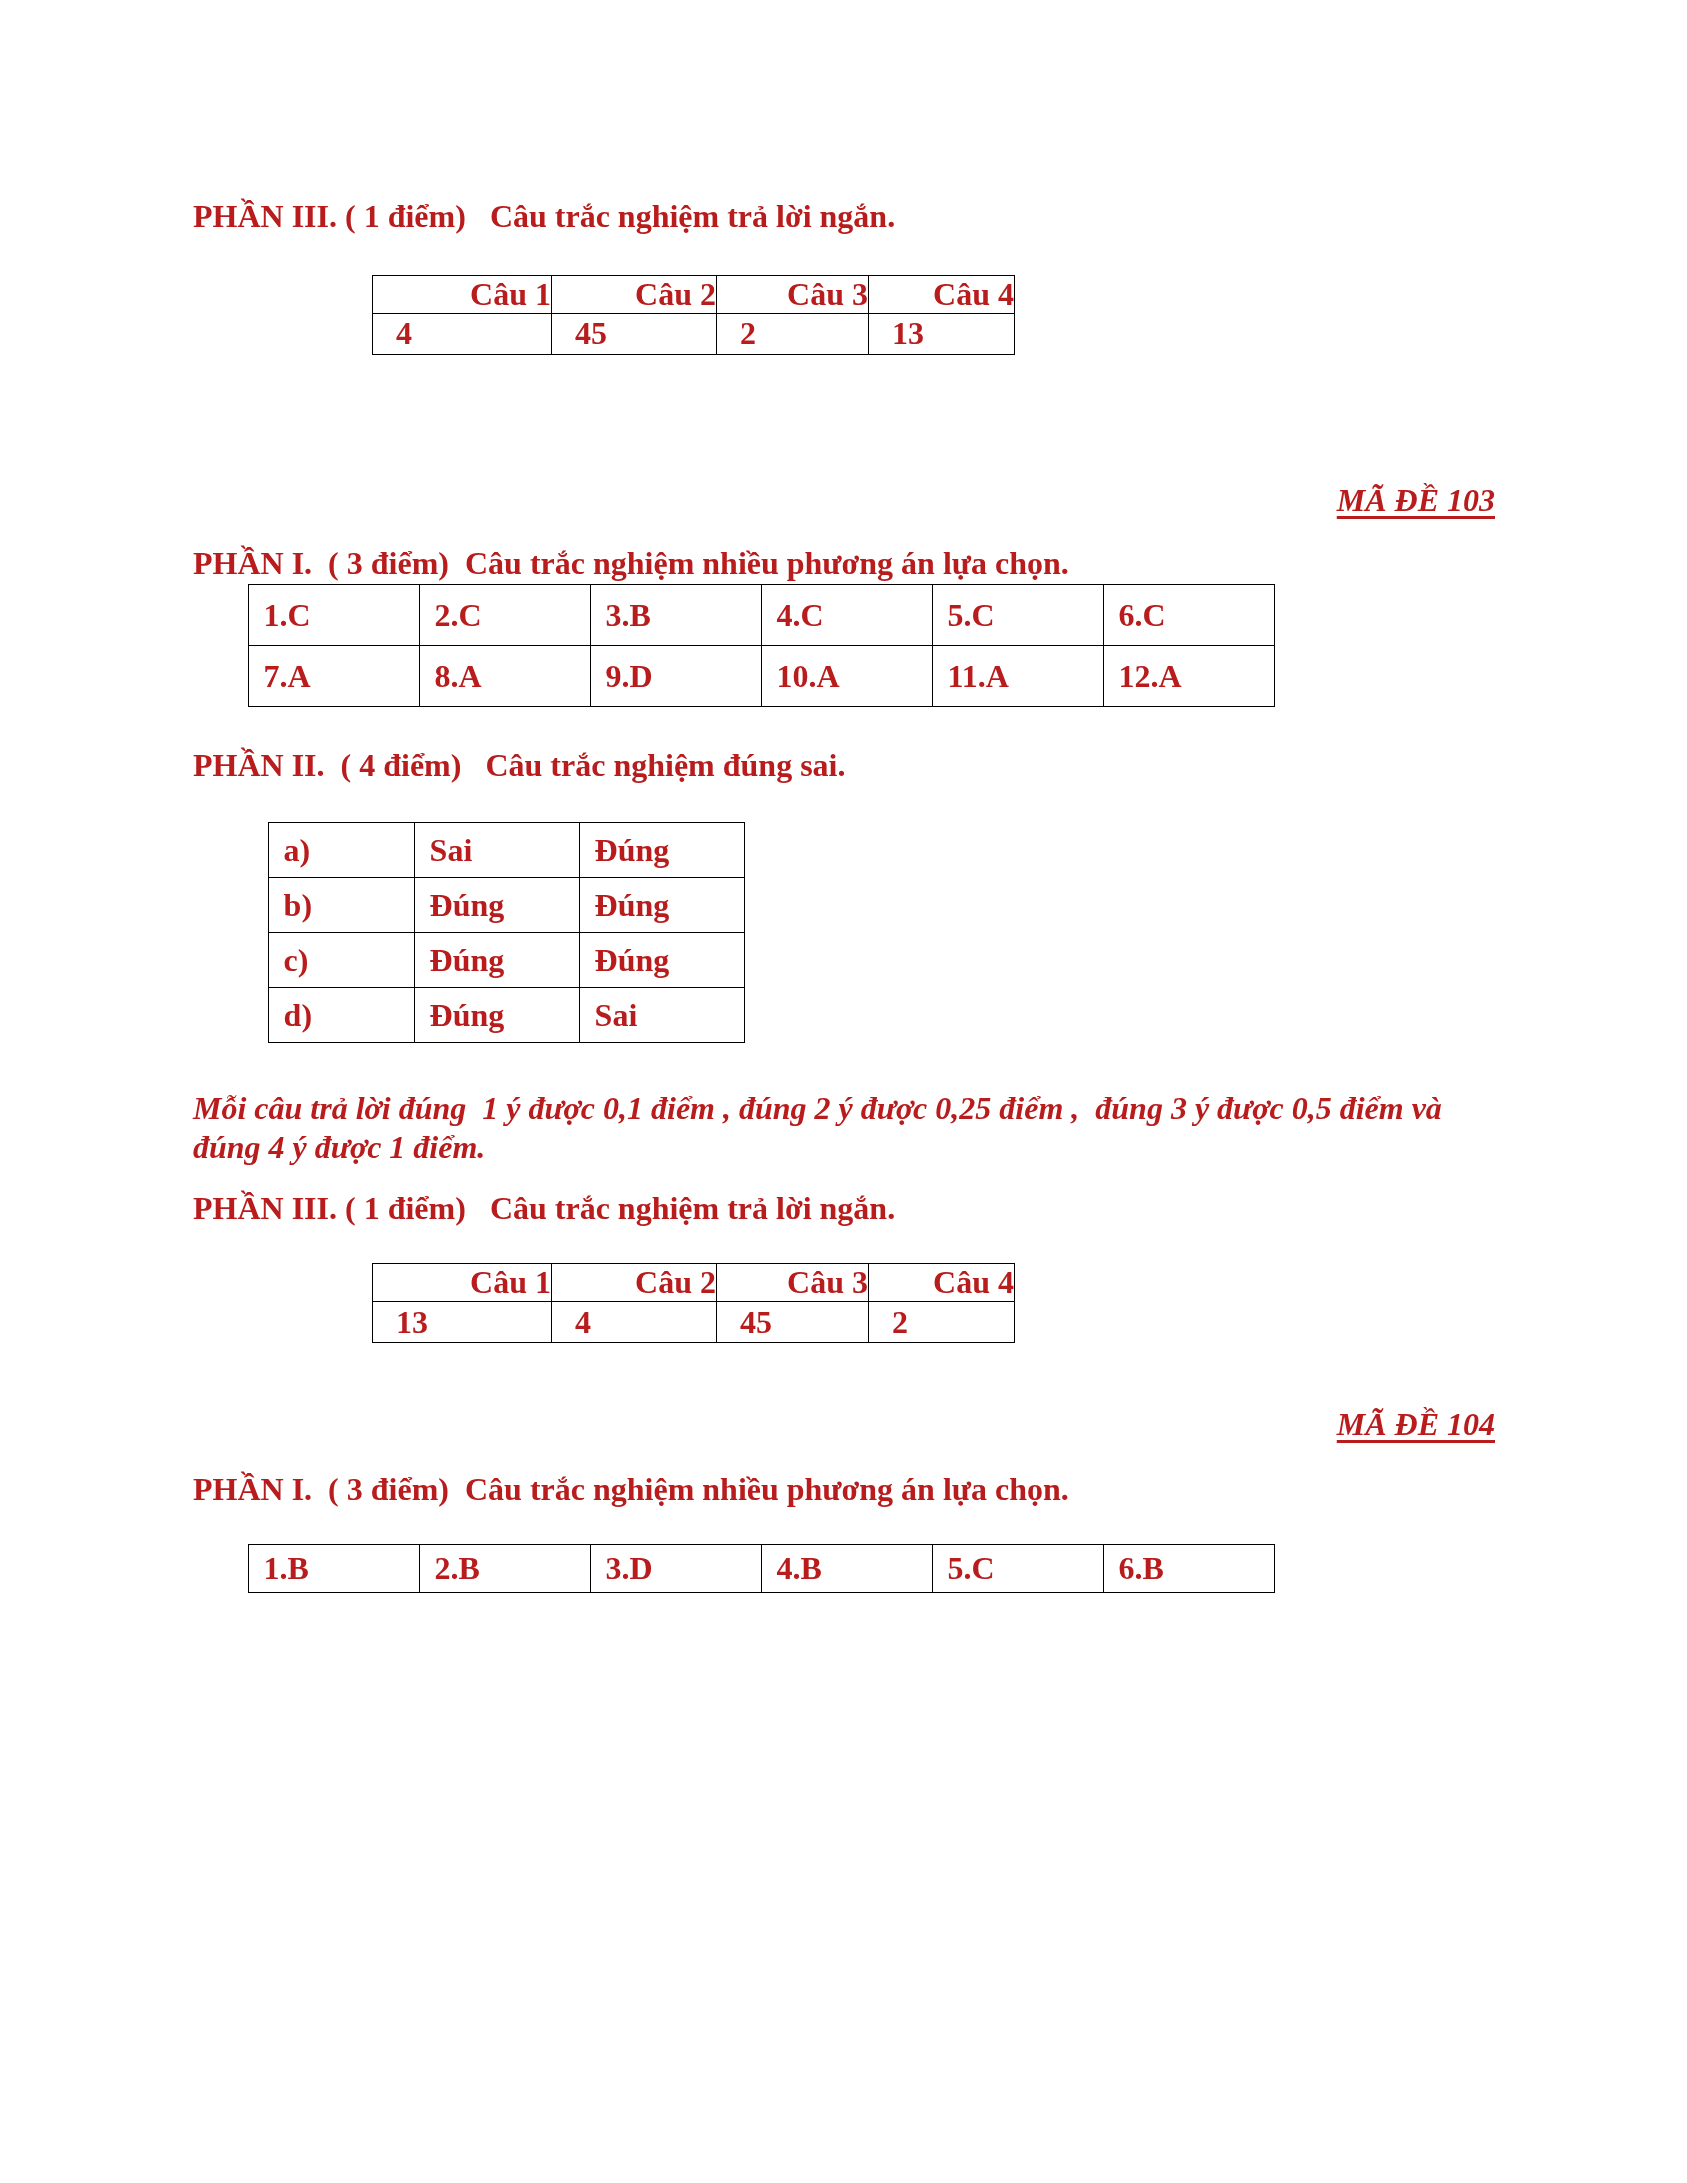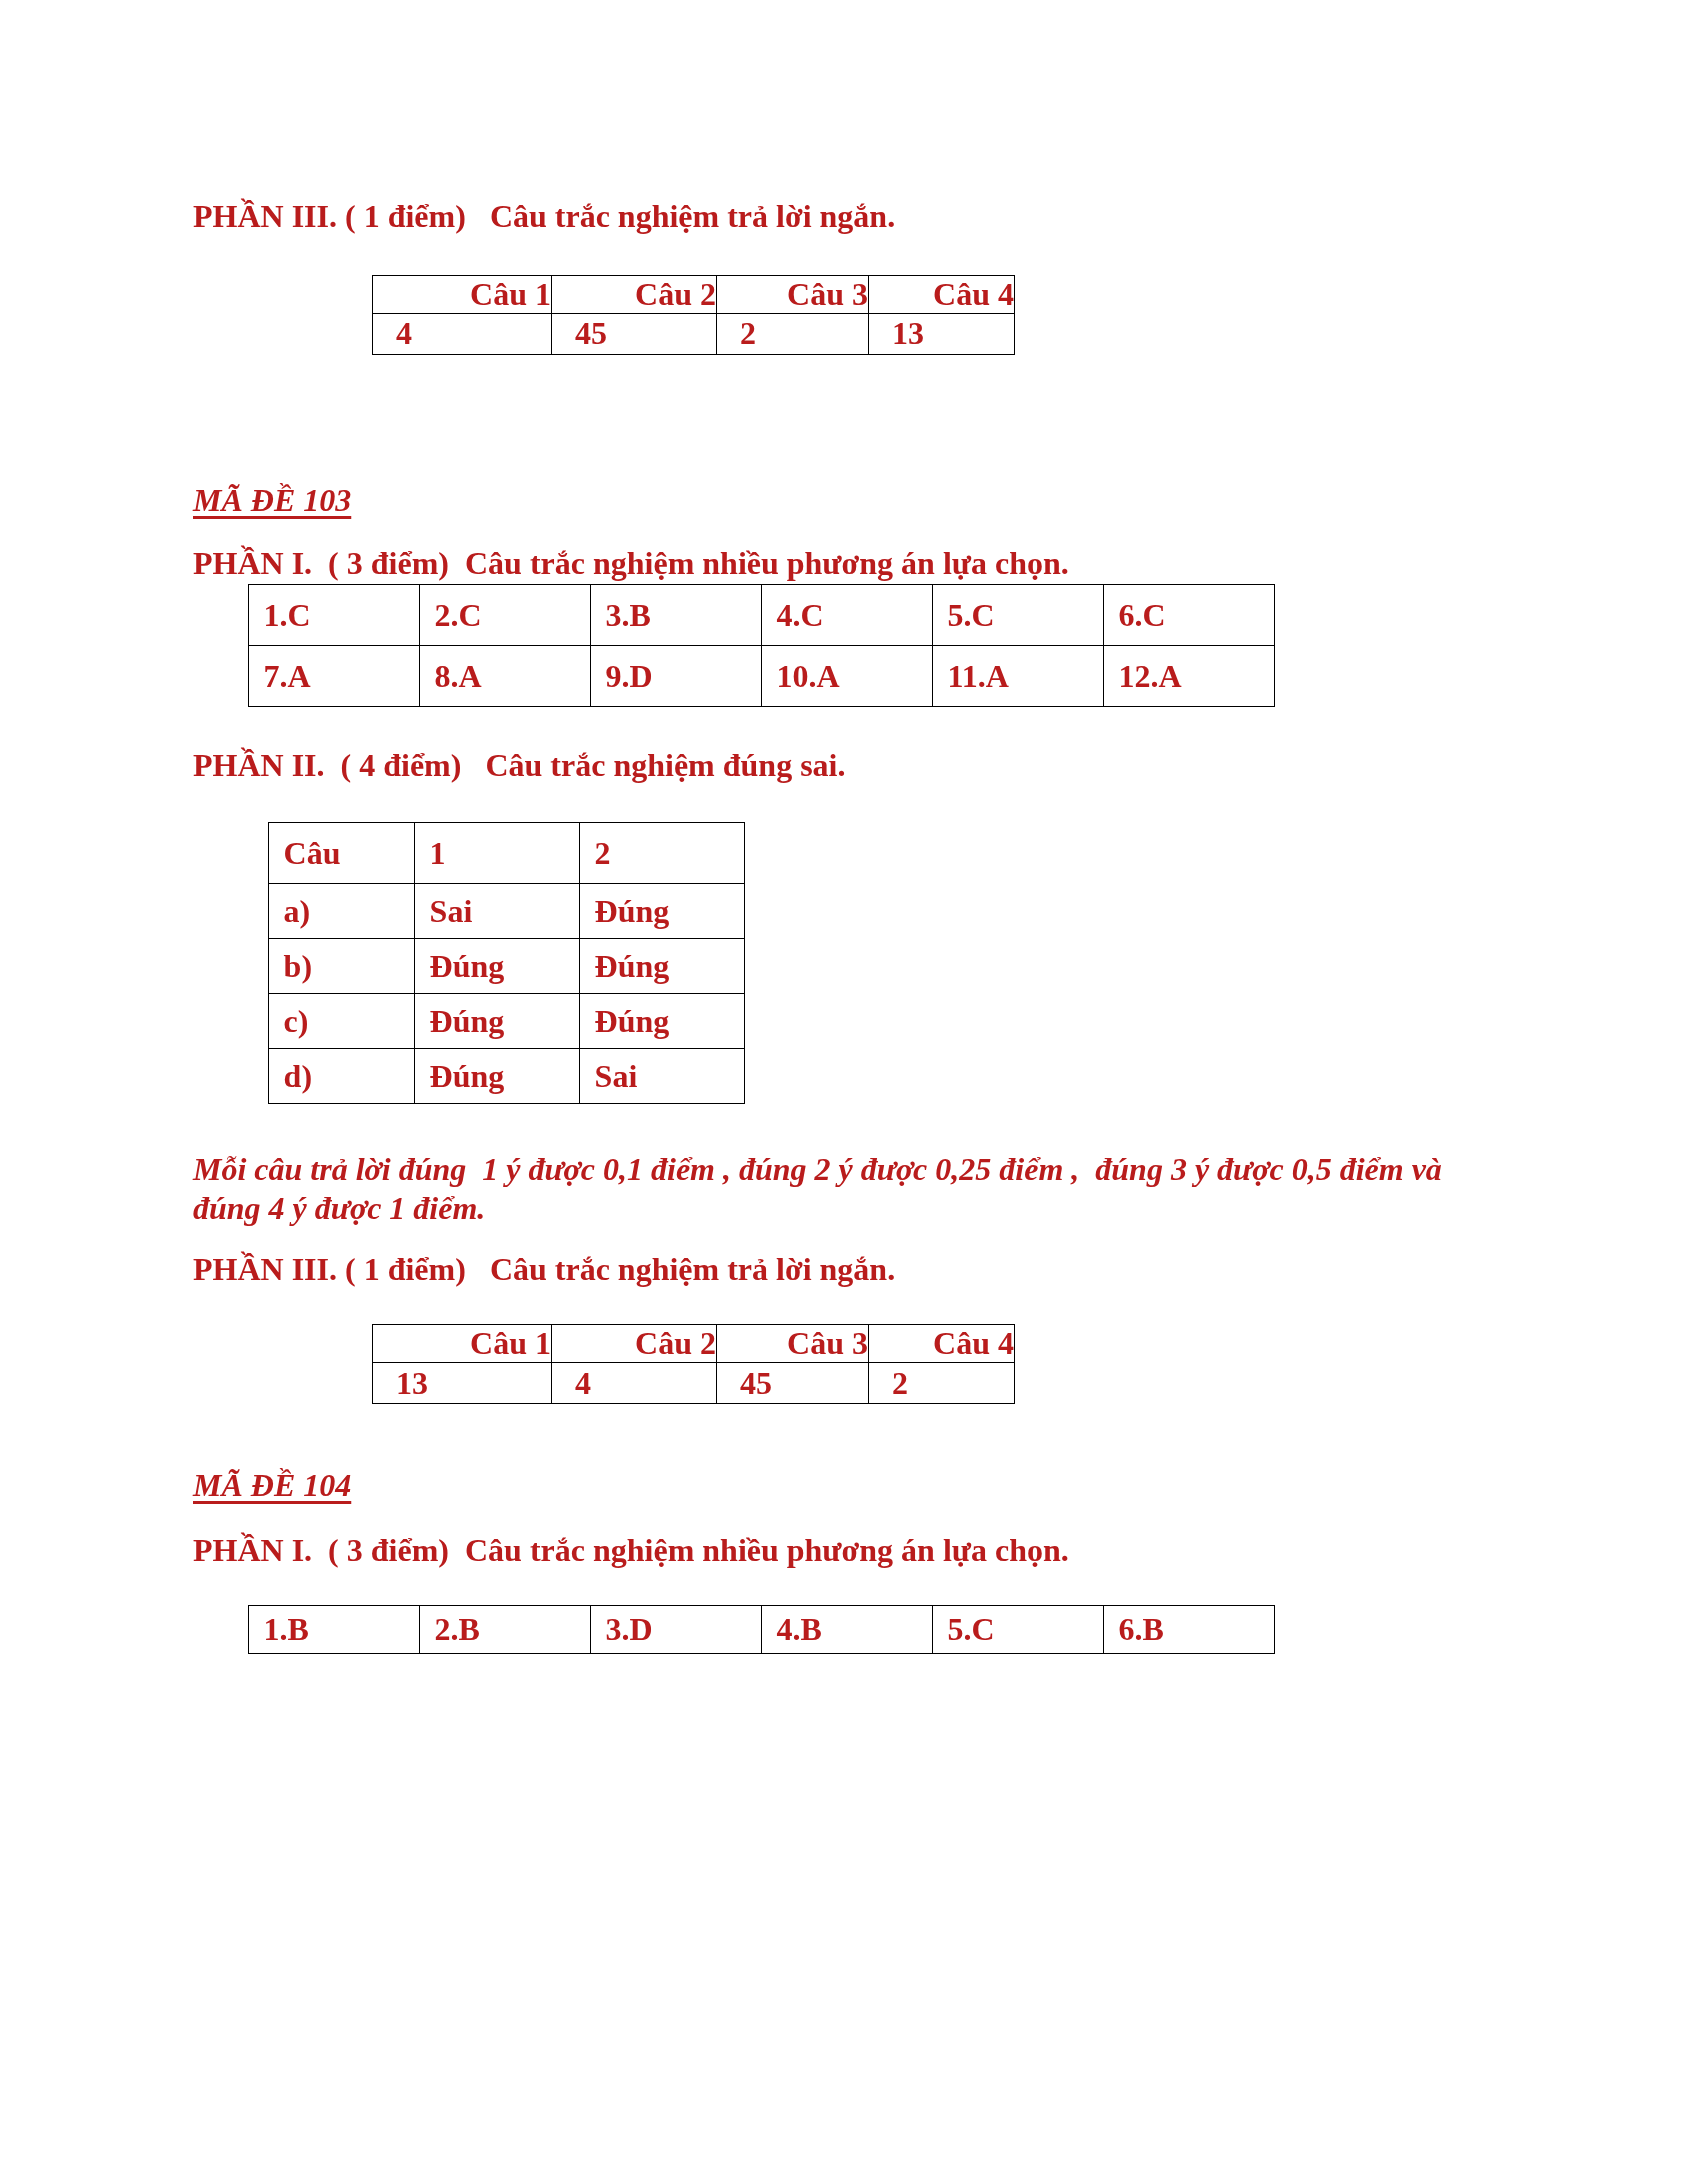--- a/index.html
+++ b/index.html
@@ -19,20 +19,21 @@
     overflow: hidden;
   }
 
   .heading { white-space: pre-wrap; }
 
   .code-title {
     font-style: italic;
     text-decoration: underline;
     text-underline-offset: 4.6px;
     white-space: pre-wrap;
+    text-align: right;
   }
 
   .note {
     font-style: italic;
     white-space: pre-wrap;
     width: 1307px;
     line-height: 1.22;
   }
 
   table {
@@ -149,25 +150,20 @@
 
   <div class="heading m-h2">PHẦN II.  ( 4 điểm)   Câu trắc nghiệm đúng sai.</div>
 
   <table class="t-ts m-t3">
     <colgroup>
         <col class="tc1">
         <col class="tc2">
         <col class="tc3">
       </colgroup>
     <tbody>
-        <tr>
-      <th>Câu</th>
-      <th>1</th>
-      <th>2</th>
-    </tr>
     <tr>
       <td>a)</td>
       <td>Sai</td>
       <td>Đúng</td>
     </tr>
     <tr>
       <td>b)</td>
       <td>Đúng</td>
       <td>Đúng</td>
     </tr>

